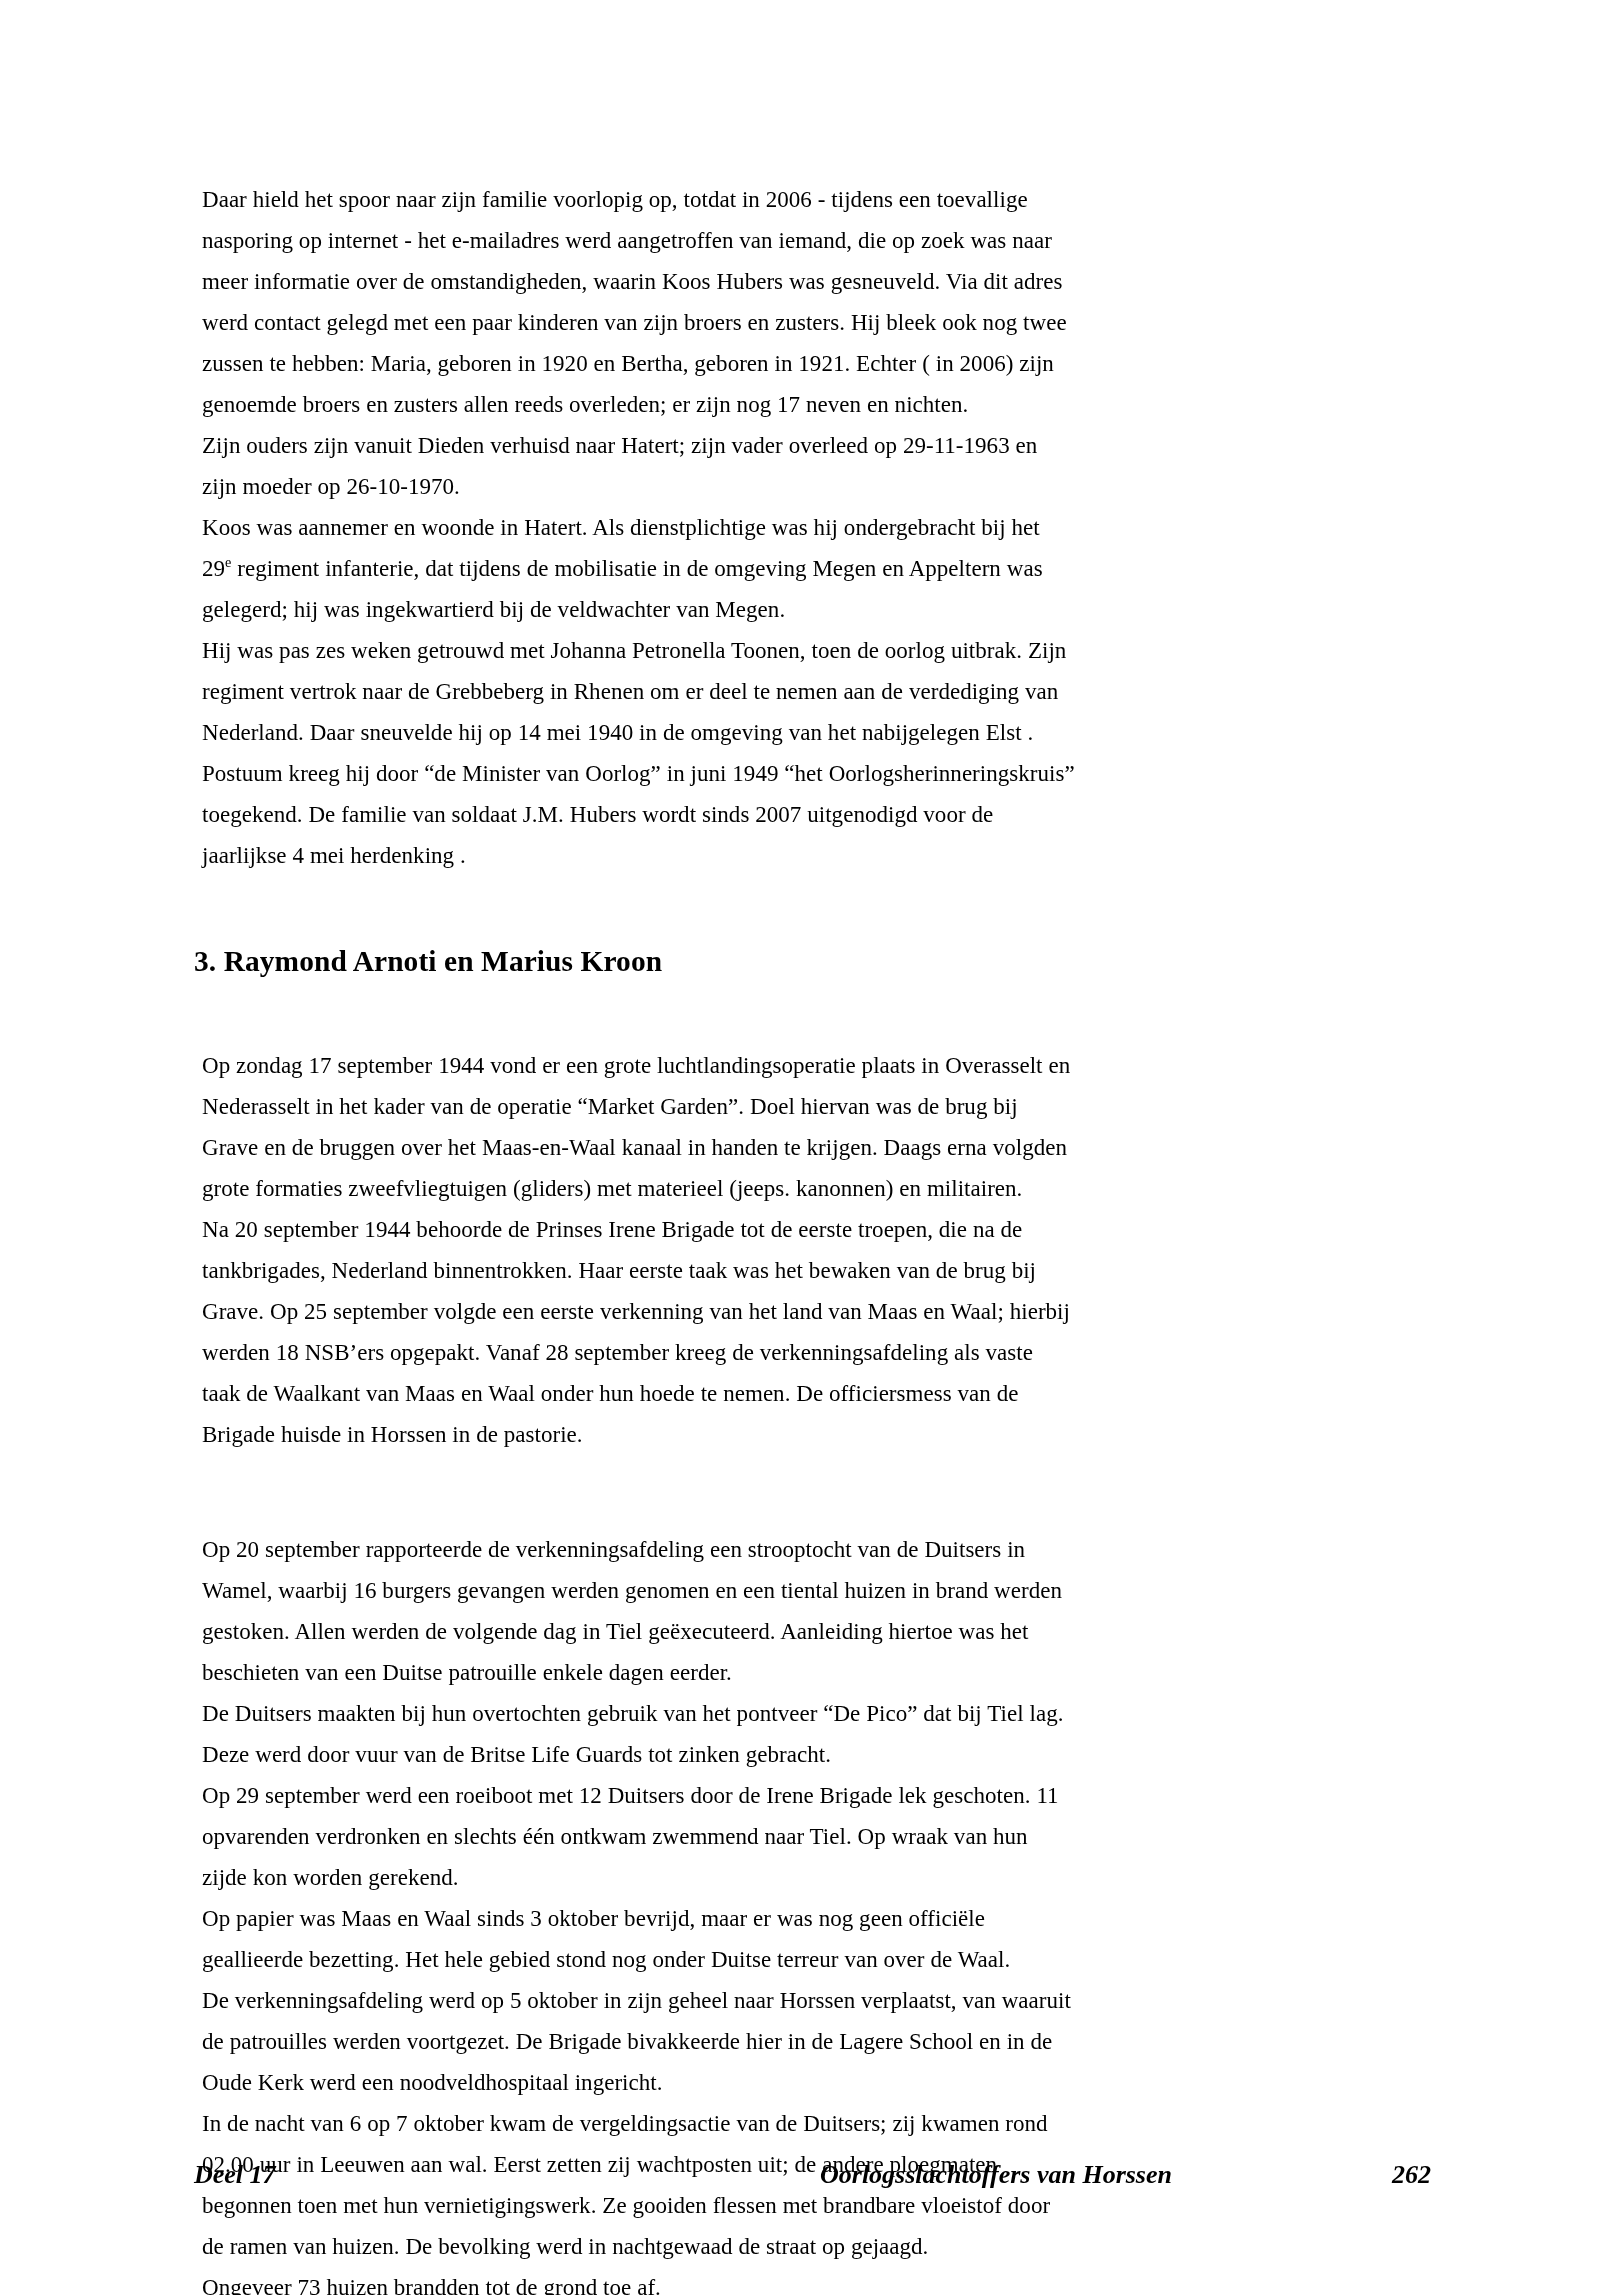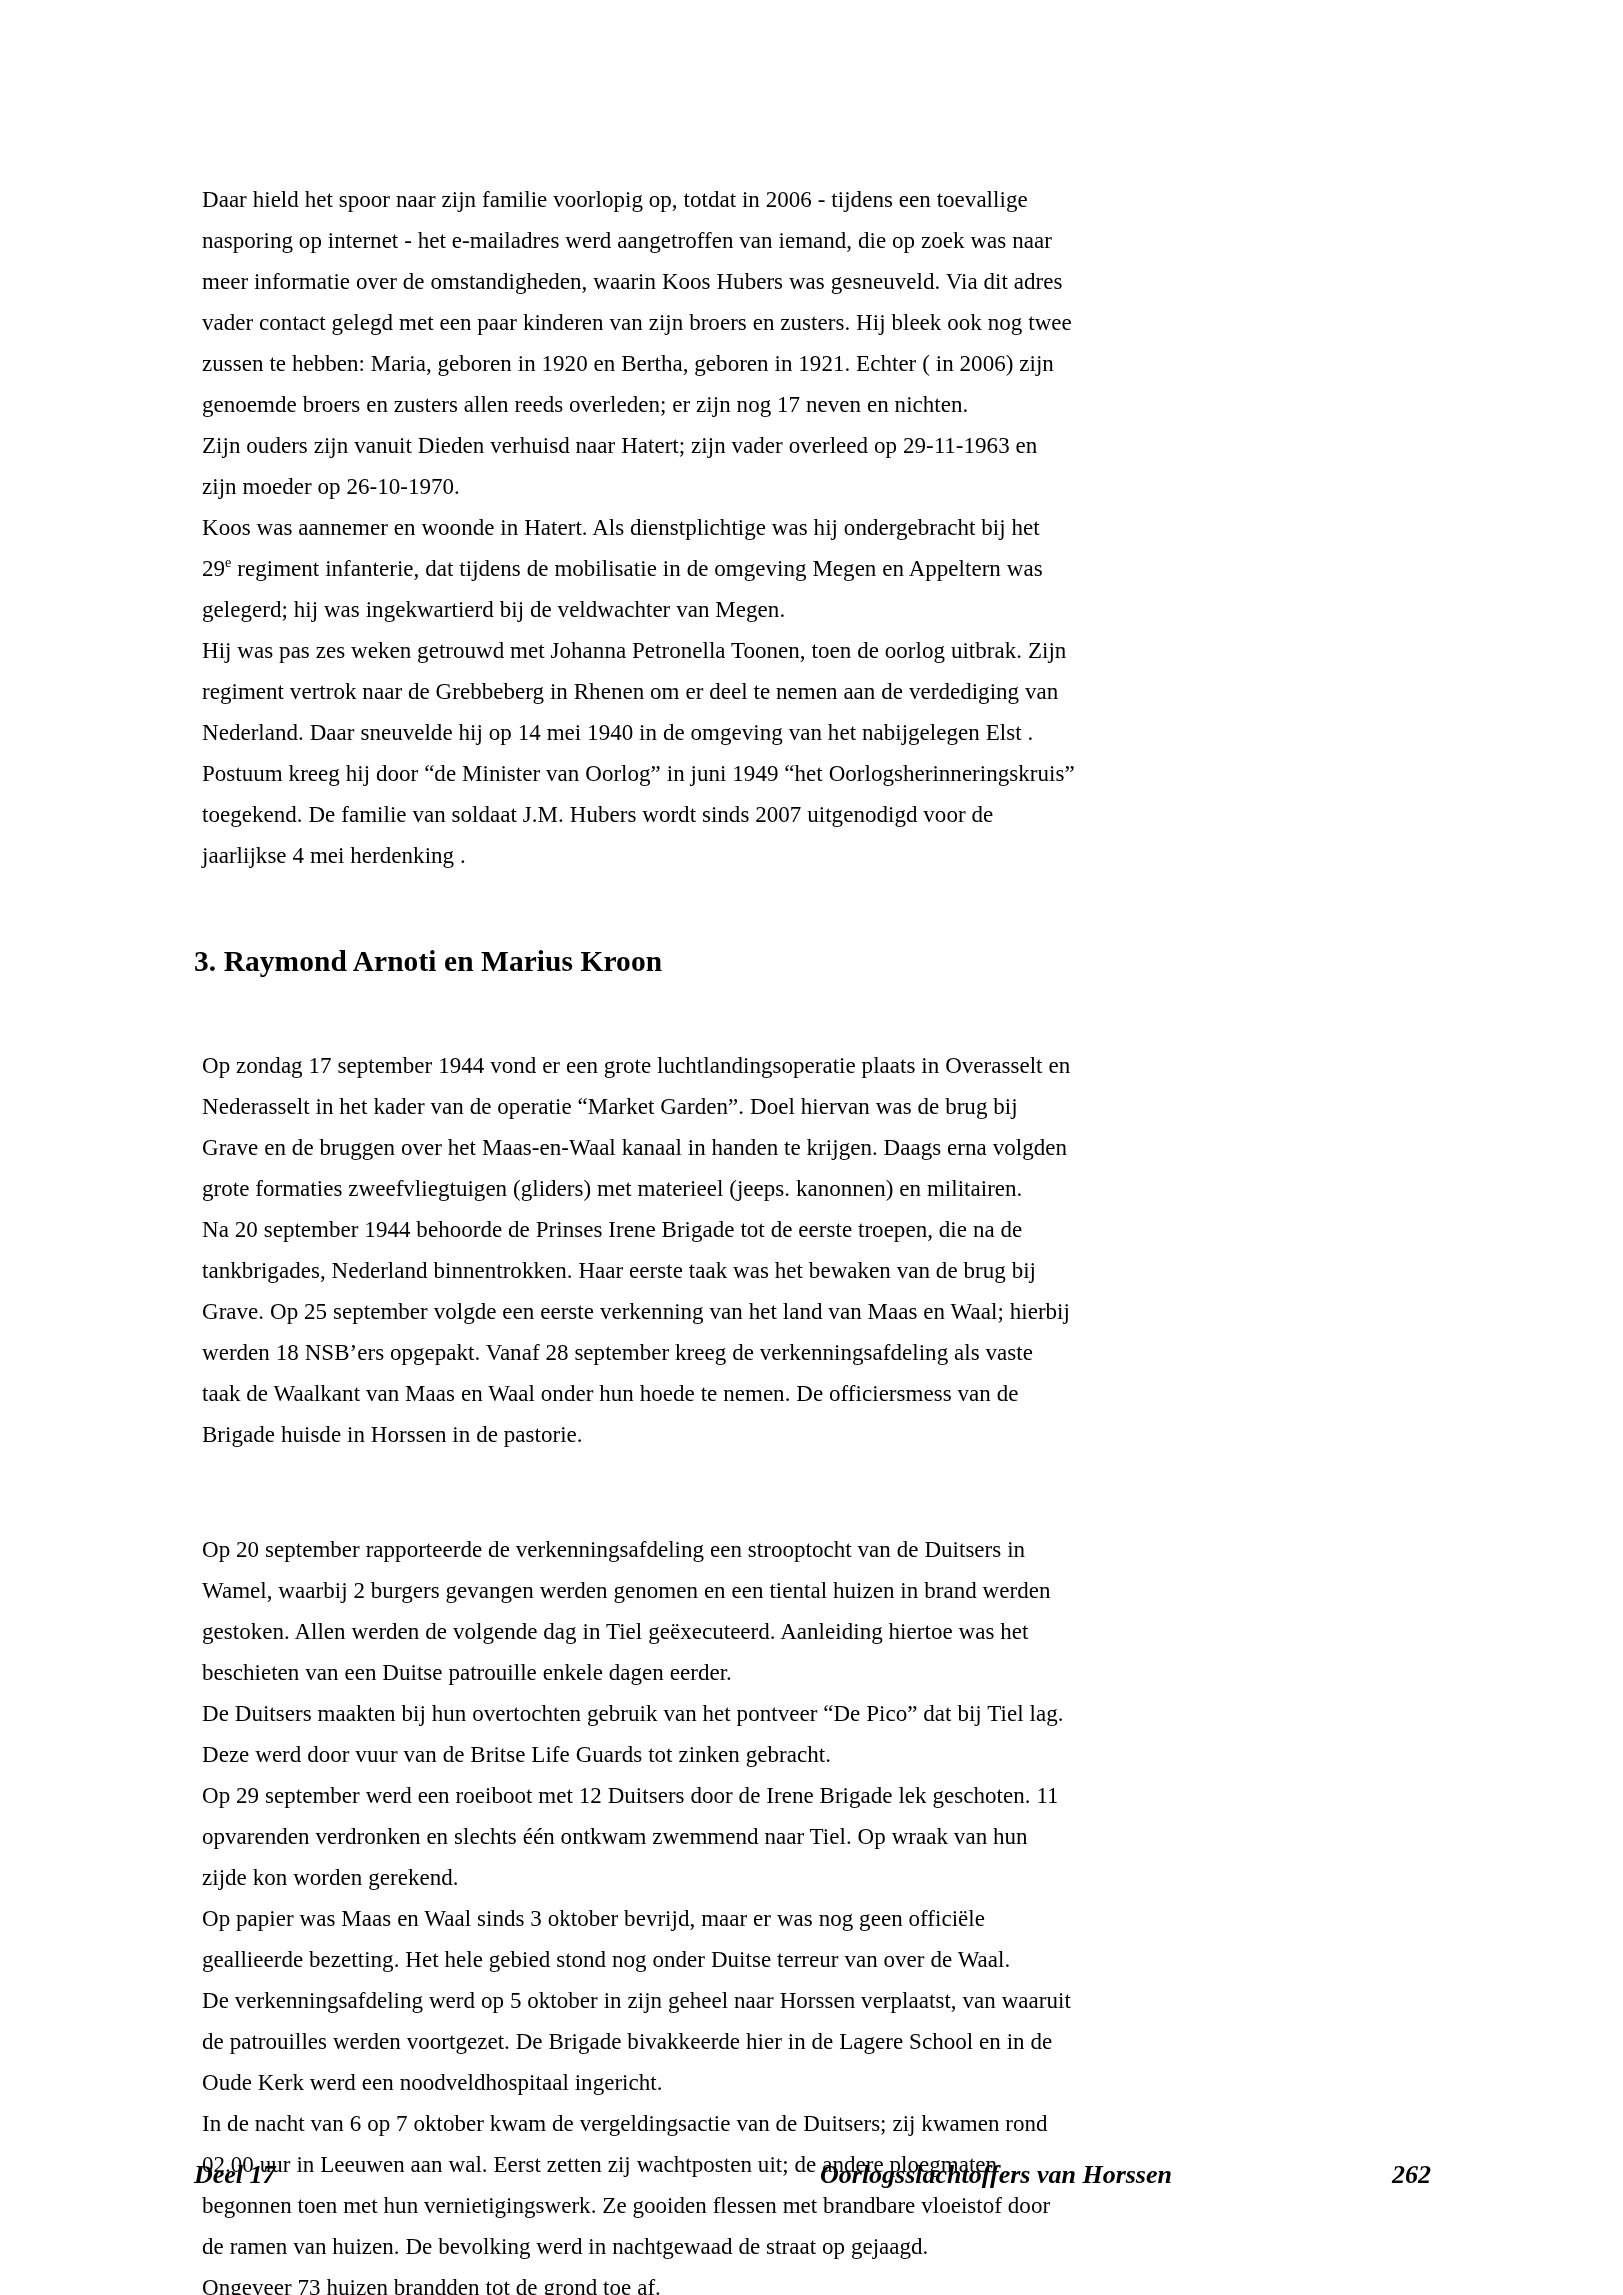--- a/index.html
+++ b/index.html
@@ -88,21 +88,21 @@
 <body>
 
 <div class="page">
 
   <div class="content">
 
     <div>
       <p class="para">Daar hield het spoor naar zijn familie voorlopig op, totdat in 2006 - tijdens een toevallige</p>
       <p class="para">nasporing op internet - het e-mailadres werd aangetroffen van iemand, die op zoek was naar</p>
       <p class="para">meer informatie over de omstandigheden, waarin Koos Hubers was gesneuveld. Via dit adres</p>
-      <p class="para">vader contact gelegd met een paar kinderen van zijn broers en zusters. Hij bleek ook nog twee</p>
+      <p class="para">werd contact gelegd met een paar kinderen van zijn broers en zusters. Hij bleek ook nog twee</p>
       <p class="para">zussen te hebben: Maria, geboren in 1920 en Bertha, geboren in 1921. Echter ( in 2006) zijn</p>
       <p class="para">genoemde broers en zusters allen reeds overleden; er zijn nog 17 neven en nichten.</p>
       <p class="para">Zijn ouders zijn vanuit Dieden verhuisd naar Hatert; zijn vader overleed op 29-11-1963 en</p>
       <p class="para">zijn moeder op 26-10-1970.</p>
       <p class="para">Koos was aannemer en woonde in Hatert. Als dienstplichtige was hij ondergebracht bij het</p>
       <p class="para"><span>29</span><span class="sup">e</span><span> regiment infanterie, dat tijdens de mobilisatie in de omgeving Megen en Appeltern was</span></p>
       <p class="para">gelegerd; hij was ingekwartierd bij de veldwachter van Megen.</p>
       <p class="para">Hij was pas zes weken getrouwd met Johanna Petronella Toonen, toen de oorlog uitbrak. Zijn</p>
       <p class="para">regiment vertrok naar de Grebbeberg in Rhenen om er deel te nemen aan de verdediging van</p>
       <p class="para">Nederland. Daar sneuvelde hij op 14 mei 1940 in de omgeving van het nabijgelegen Elst .</p>
@@ -128,21 +128,21 @@
       <p class="para">werden 18 NSB’ers opgepakt. Vanaf 28 september kreeg de verkenningsafdeling als vaste</p>
       <p class="para">taak de Waalkant van Maas en Waal onder hun hoede te nemen. De officiersmess van de</p>
       <p class="para">Brigade huisde in Horssen in de pastorie.</p>
     </div>
 
     <div class="blockgap"></div>
     <div class="blockgap"></div>
 
     <div>
       <p class="para">Op 20 september rapporteerde de verkenningsafdeling een strooptocht van de Duitsers in</p>
-      <p class="para">Wamel, waarbij 2 burgers gevangen werden genomen en een tiental huizen in brand werden</p>
+      <p class="para">Wamel, waarbij 16 burgers gevangen werden genomen en een tiental huizen in brand werden</p>
       <p class="para">gestoken. Allen werden de volgende dag in Tiel geëxecuteerd. Aanleiding hiertoe was het</p>
       <p class="para">beschieten van een Duitse patrouille enkele dagen eerder.</p>
       <p class="para">De Duitsers maakten bij hun overtochten gebruik van het pontveer “De Pico” dat bij Tiel lag.</p>
       <p class="para">Deze werd door vuur van de Britse Life Guards tot zinken gebracht.</p>
       <p class="para">Op 29 september werd een roeiboot met 12 Duitsers door de Irene Brigade lek geschoten. 11</p>
       <p class="para">opvarenden verdronken en slechts één ontkwam zwemmend naar Tiel. Op wraak van hun</p>
       <p class="para">zijde kon worden gerekend.</p>
       <p class="para">Op papier was Maas en Waal sinds 3 oktober bevrijd, maar er was nog geen officiële</p>
       <p class="para">geallieerde bezetting. Het hele gebied stond nog onder Duitse terreur van over de Waal.</p>
       <p class="para">De verkenningsafdeling werd op 5 oktober in zijn geheel naar Horssen verplaatst, van waaruit</p>

